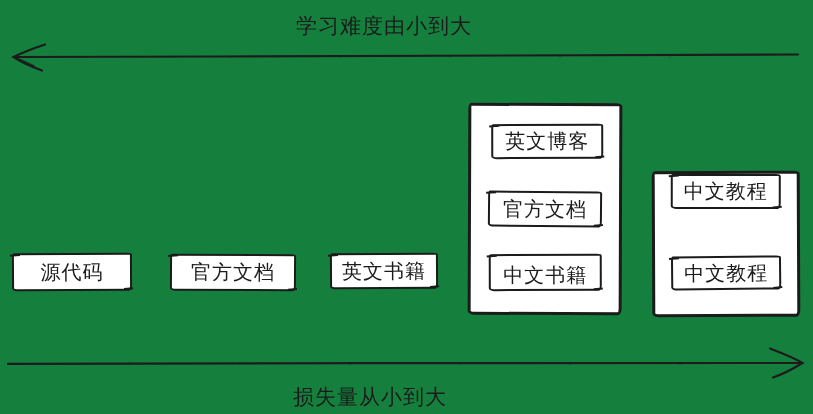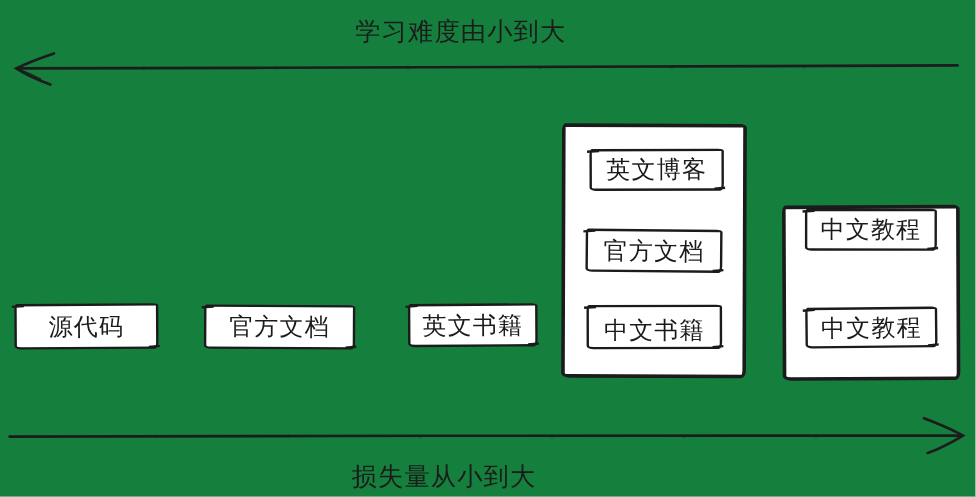--- a/index.html
+++ b/index.html
@@ -106,21 +106,21 @@
   </svg>
 
   <div class="sketch-box tilt-a" style="left: 12px; top: 253px; width: 120px; height: 38px;">
     <span>源代码</span>
   </div>
 
   <div class="sketch-box tilt-b" style="left: 170px; top: 254px; width: 126px; height: 37px;">
     <span>官方文档</span>
   </div>
 
-  <div class="sketch-box tilt-a" style="left: 330px; top: 253px; width: 108px; height: 36px; margin-left: 10px;">
+  <div class="sketch-box tilt-a" style="left: 330px; top: 253px; width: 108px; height: 36px;">
     <span>英文书籍</span>
   </div>
 
   <div class="group-box tilt-b" style="left: 468px; top: 103px; width: 154px; height: 212px;">
     <div class="sketch-box tilt-a" style="left: 20px; top: 18px; width: 112px; height: 35px;">
       <span>英文博客</span>
     </div>
     <div class="sketch-box tilt-b" style="left: 17px; top: 85px; width: 114px; height: 36px;">
       <span>官方文档</span>
     </div>

